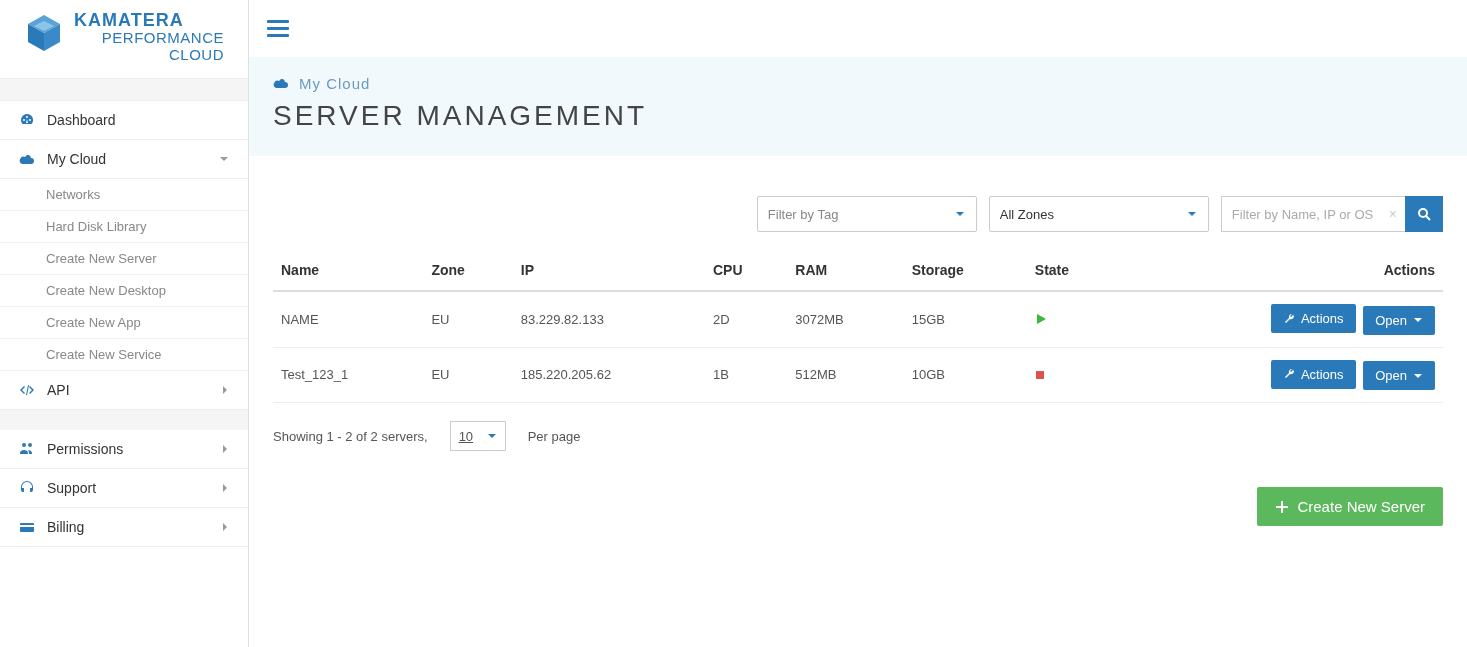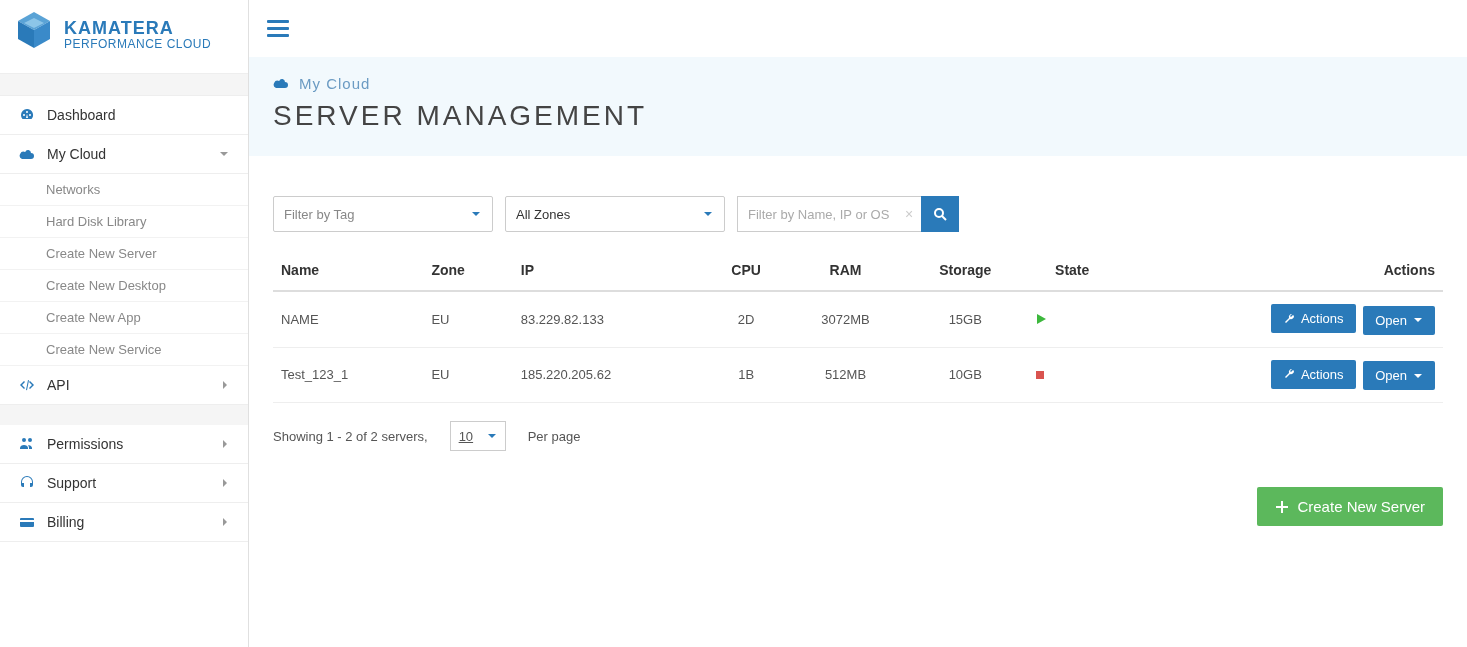--- a/index.html
+++ b/index.html
@@ -2,25 +2,25 @@
 <html><head>
 <meta charset="utf-8">
 <style>
 * { margin: 0; padding: 0; box-sizing: border-box; }
 body { font-family: Arial, Helvetica, sans-serif; font-size: 14px; color: #333; background: #fff; }
 
 .app { display: flex; width: 1467px; height: 647px; overflow: hidden; }
 
 
 .sidebar { width: 249px; border-right: 1px solid #e0e0e0; background: #fff; display: flex; flex-direction: column; }
-.logo-area { padding: 10px 14px 15px; border-bottom: 1px solid #eee; }
+.logo-area { padding: 10px 24px 15px; border-bottom: 1px solid #eee; }
 .logo { display: flex; align-items: center; gap: 10px; }
 .logo-cube { width: 40px; height: 48px; position: relative; }
 .logo-text { color: #2a7ab9; font-weight: 600; font-size: 18px; letter-spacing: 1px; }
-.logo-sub { color: #2a7ab9; font-size: 12px; letter-spacing: 0.5px; text-align: right; margin-top: -2px; }
+.logo-sub { color: #2a7ab9; font-size: 15px; letter-spacing: 0.5px; text-align: right; margin-top: -2px; }
 
 .nav { flex: 1; }
 .nav-spacer { height: 22px; background: #f5f5f5; border-bottom: 1px solid #eee; }
 .nav-item { display: flex; align-items: center; padding: 11px 19px; border-bottom: 1px solid #eee; cursor: pointer; color: #333; }
 .nav-item .icon { width: 18px; margin-right: 10px; color: #2a7ab9; text-align: center; }
 .nav-item .chev { margin-left: auto; color: #bbb; font-size: 12px; }
 .nav-item.expandable .chev { color: #999; }
 .nav-sub { background: #fff; }
 .nav-sub-item { display: flex; align-items: center; padding: 8px 14px 8px 46px; border-bottom: 1px solid #f2f2f2; cursor: pointer; color: #888; font-size: 13px; }
 .nav-sub-item .chev { margin-left: auto; color: #fff; font-size: 12px; }
@@ -32,34 +32,34 @@
 .topbar { padding: 16px 18px; }
 .hamburger { color: #2a7ab9; cursor: pointer; }
 .hamburger div { width: 22px; height: 3px; background: #2a7ab9; margin: 4px 0; border-radius: 1px; }
 
 .header { background: #f2f9fd; padding: 18px 24px 24px; }
 .breadcrumb { display: flex; align-items: center; gap: 10px; color: #6b9bc3; font-size: 15px; letter-spacing: 1px; margin-bottom: 8px; }
 .breadcrumb .icon { color: #2a7ab9; }
 .page-title { font-size: 28px; font-weight: 300; letter-spacing: 3px; color: #444; }
 
 .content { padding: 40px 24px 20px; }
-.filters { display: flex; gap: 12px; margin-bottom: 18px; }
+.filters { display: flex; gap: 12px; justify-content: flex-end; margin-bottom: 18px; }
 .filter-select { position: relative; width: 220px; height: 36px; border: 1px solid #ccc; border-radius: 2px; display: flex; align-items: center; padding: 0 10px; color: #888; cursor: pointer; font-size: 13px; }
 .filter-select .chev { margin-left: auto; color: #2a7ab9; }
 .search-wrap { display: flex; }
 .search-input { width: 190px; height: 36px; border: 1px solid #ccc; border-right: none; padding: 0 24px 0 10px; font-size: 13px; color: #333; }
 .search-input::placeholder { color: #aaa; }
 .search-clear { position: relative; margin-left: -22px; margin-right: 8px; align-self: center; color: #ccc; cursor: pointer; font-size: 14px; }
 .search-btn { width: 38px; height: 36px; background: #2a7ab9; color: #fff; border: none; cursor: pointer; display: flex; align-items: center; justify-content: center; }
 
 
 .table { width: 100%; border-collapse: collapse; }
 .table th { text-align: left; padding: 12px 8px; font-weight: 700; color: #333; border-bottom: 2px solid #ddd; font-size: 14px; }
 .table td { padding: 12px 8px; border-bottom: 1px solid #eee; color: #555; font-size: 13px; }
-.table th.center, .table td.center { text-align: center; }
+.table th.center, .table td.center { }
 .table th.right, .table td.right { text-align: right; }
 
 .state-run { color: #3db83d; }
 .state-stop { color: #d9534f; }
 
 .btn { display: inline-flex; align-items: center; gap: 6px; background: #2a7ab9; color: #fff; border: none; padding: 7px 12px; font-size: 13px; cursor: pointer; border-radius: 2px; }
 .btn .ic { font-size: 12px; }
 .btn + .btn { margin-left: 4px; }
 
 .pagination { display: flex; align-items: center; gap: 22px; margin-top: 18px; color: #555; font-size: 13px; }

